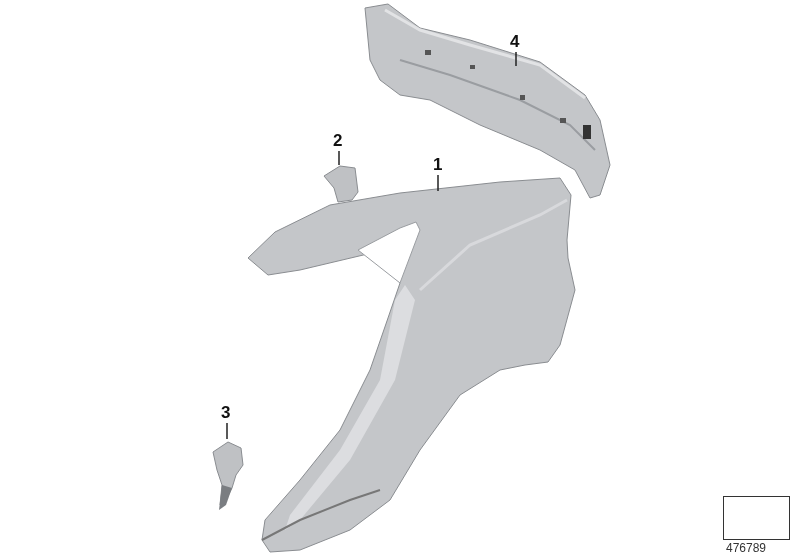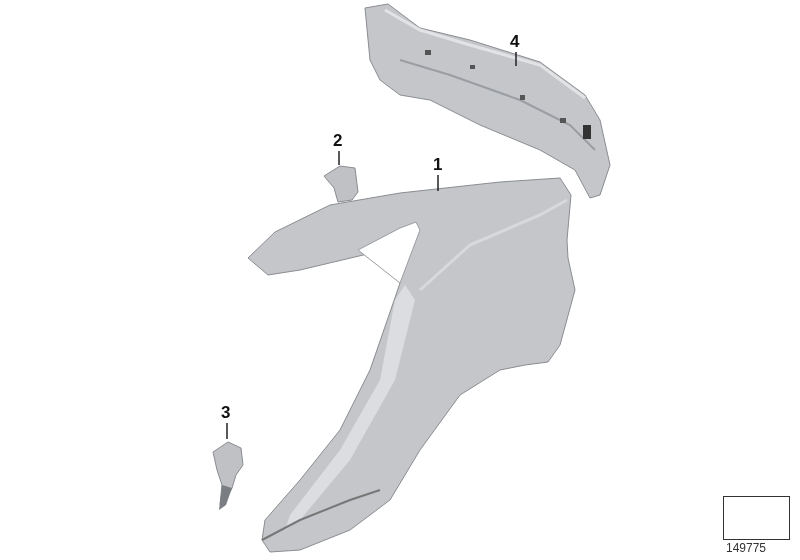--- a/index.html
+++ b/index.html
@@ -56,14 +56,14 @@
       <path d="M758,520 L785,510 L785,514 L760,525 Z" fill="#111"></path>
     </g>
   </svg>
 
   <span class="callout" style="left:510px;top:32px;">4</span>
   <span class="callout" style="left:333px;top:131px;">2</span>
   <span class="callout" style="left:433px;top:155px;">1</span>
   <span class="callout" style="left:221px;top:403px;">3</span>
 
   <div class="ref-box"></div>
-  <span class="ref-num">149775</span>
+  <span class="ref-num">476789</span>
 </div>
 
 </body></html>

